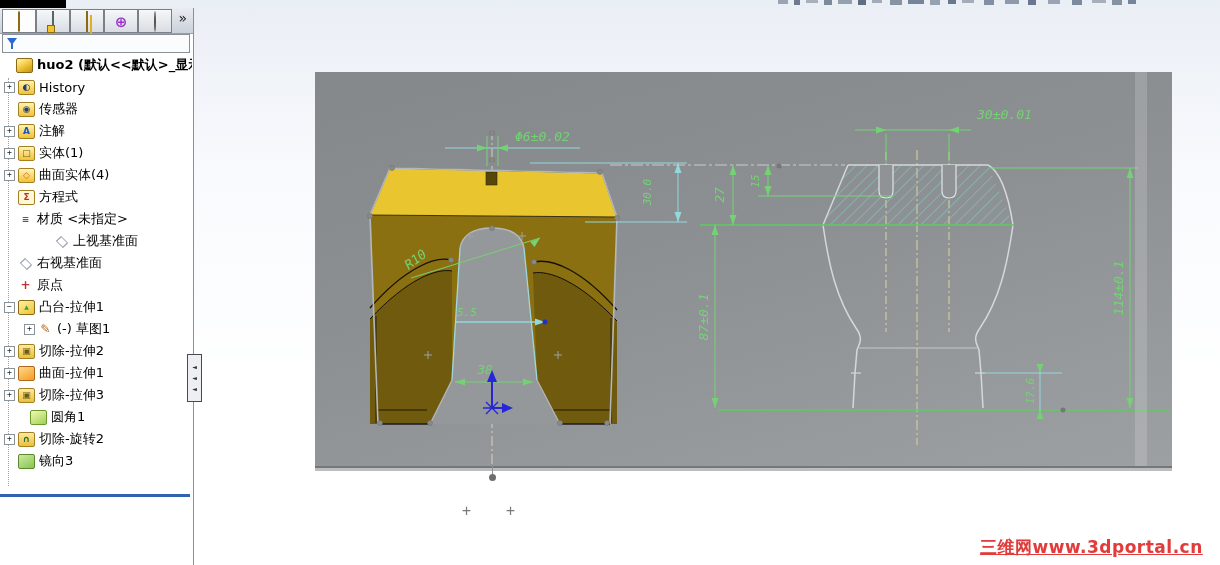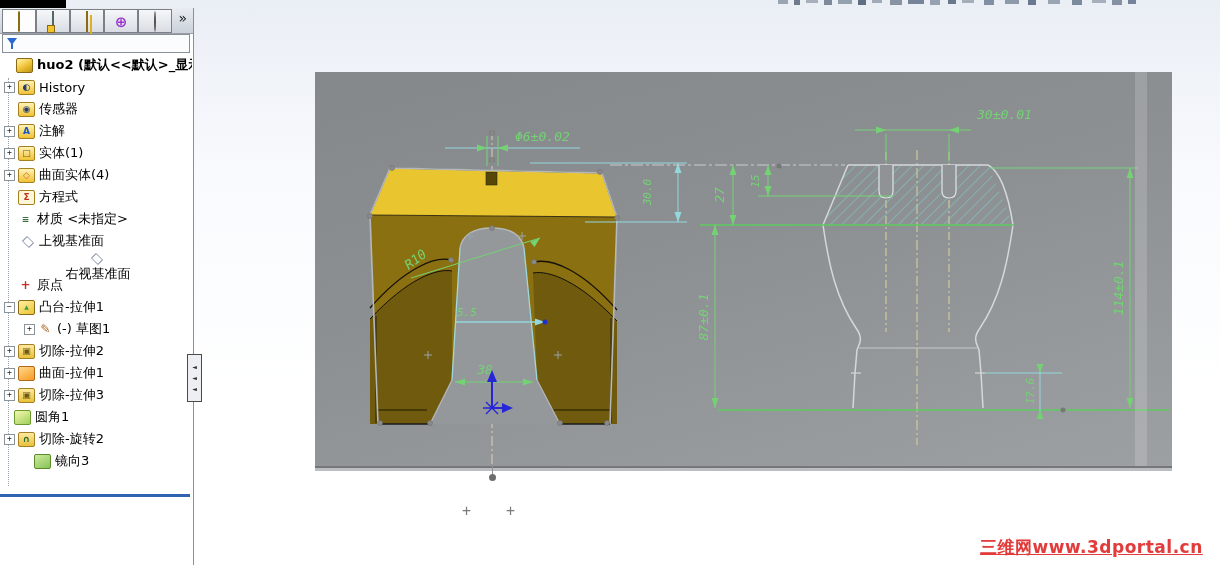--- a/index.html
+++ b/index.html
@@ -148,26 +148,26 @@
       <div class="trow" style="padding-left: 4px;">
         <span class="expsp"></span>
         <span class="ti" style="background: rgb(253, 246, 216); border: 1px solid rgb(165, 128, 31); color: rgb(192, 48, 32);">Σ</span>
         <span class="tlbl">方程式</span>
       </div>
       <div class="trow" style="padding-left: 4px;">
         <span class="expsp"></span>
         <span class="ti" style="color: rgb(63, 111, 63);">≡</span>
         <span class="tlbl">材质 &lt;未指定&gt;</span>
       </div>
-      <div class="trow" style="padding-left: 6px;">
+      <div class="trow" style="padding-left: 12px; margin-left: 28px;">
         <span class="expsp"></span>
         <span class="ti plane"></span>
         <span class="tlbl">上视基准面</span>
       </div>
-      <div class="trow" style="padding-left: 4px; flex-direction: column;">
+      <div class="trow" style="padding-left: 4px;">
         <span class="expsp"></span>
         <span class="ti plane"></span>
         <span class="tlbl">右视基准面</span>
       </div>
       <div class="trow" style="padding-left: 4px;">
         <span class="expsp"></span>
         <span class="ti" style="color: rgb(192, 48, 48); font-size: 12px;">+</span>
         <span class="tlbl">原点</span>
       </div>
       <div class="trow" style="padding-left: 4px;">
@@ -188,31 +188,31 @@
       <div class="trow" style="padding-left: 4px;">
         <span class="exp">+</span>
         <span class="ti" style="background: linear-gradient(150deg, rgb(255, 217, 138), rgb(245, 155, 35)); border: 1px solid rgb(176, 104, 24);"></span>
         <span class="tlbl">曲面-拉伸1</span>
       </div>
       <div class="trow" style="padding-left: 4px;">
         <span class="exp">+</span>
         <span class="ti" style="background: linear-gradient(rgb(255, 233, 162), rgb(232, 193, 58)); border: 1px solid rgb(165, 128, 31); color: rgb(109, 90, 18);">▣</span>
         <span class="tlbl">切除-拉伸3</span>
       </div>
-      <div class="trow" style="padding-left: 0; text-align: right;">
+      <div class="trow" style="padding-left: 16px; text-align: right;">
         <span class="expsp"></span>
         <span class="ti" style="background: linear-gradient(150deg, rgb(244, 248, 176), rgb(159, 208, 90)); border: 1px solid rgb(106, 154, 42);"></span>
         <span class="tlbl">圆角1</span>
       </div>
       <div class="trow" style="padding-left: 4px;">
         <span class="exp">+</span>
         <span class="ti" style="background: linear-gradient(rgb(255, 233, 162), rgb(232, 193, 58)); border: 1px solid rgb(165, 128, 31); color: rgb(47, 111, 47);">∩</span>
         <span class="tlbl">切除-旋转2</span>
       </div>
-      <div class="trow" style="padding-left: 4px; margin-left: 16px;">
+      <div class="trow" style="padding-left: 4px;">
         <span class="expsp"></span>
         <span class="ti" style="background: linear-gradient(150deg, rgb(207, 234, 160), rgb(134, 196, 85)); border: 1px solid rgb(90, 138, 42);"></span>
         <span class="tlbl">镜向3</span>
       </div>
     </div>
   <div id="rollback"></div>
 </div>
 <div id="splitter-tab">
   <span class="sarr">◄</span>
   <span class="sarr">◄</span>

